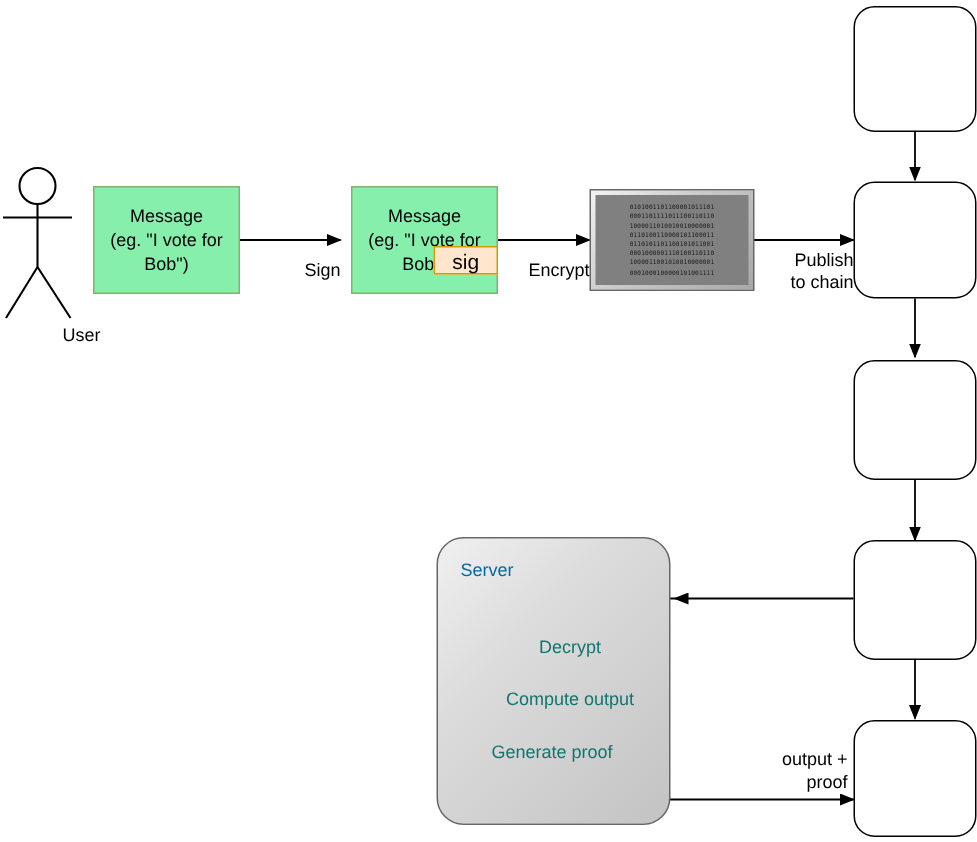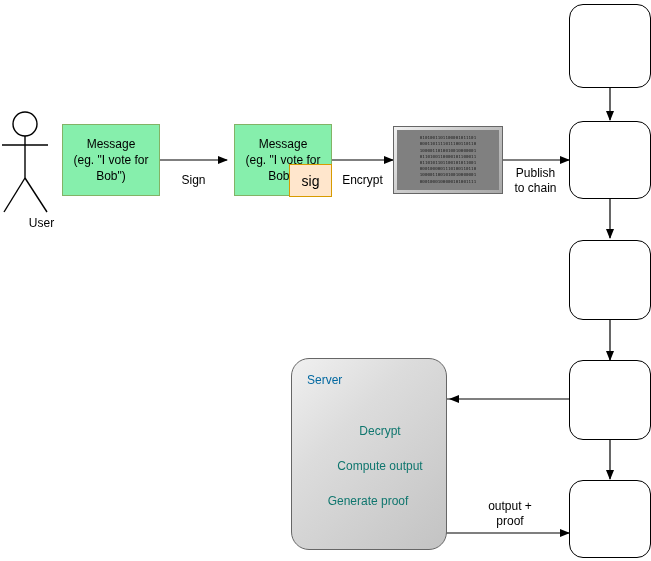--- a/index.html
+++ b/index.html
@@ -95,21 +95,21 @@
     font-size: 12px;
     text-align: center;
     color: #0f766e;
     white-space: nowrap;
   }
   
   .label {
     position: absolute;
     font-size: 12px;
     line-height: 15px;
-    text-align: center;
+    text-align: right;
     color: #000;
     white-space: nowrap;
   }
   svg.overlay {
     position: absolute;
     left: 0; top: 0;
     width: 651px;
     height: 561px;
     pointer-events: none;
   }
@@ -184,21 +184,21 @@
   <div class="node msg-box" style="left:62px; top:124px; width:98px; height:72px;">
     <span style="white-space:pre-line;">Message
 (eg. "I vote for Bob")</span>
   </div>
 
   <div class="node msg-box" style="left:234px; top:124px; width:98px; height:72px;">
     <span style="white-space:pre-line;">Message
 (eg. "I vote for Bob")</span>
   </div>
 
-  <div class="node sig-box" style="left:289px; top:164px; width:43px; height:33px;">
+  <div class="node sig-box" style="left:289px; top:164px; width:43px; height:19px;">
     <span>sig</span>
   </div>
 
   <div class="node cipher" style="left:393px; top:126px; width:110px; height:68px;">
     <div class="cipher-inner">
       <div>0101001101100001011101</div>
       <div>0001101111011100110110</div>
       <div>1000011010010010000001</div>
       <div>0110100110000101100011</div>
       <div>0110101101100101011001</div>

